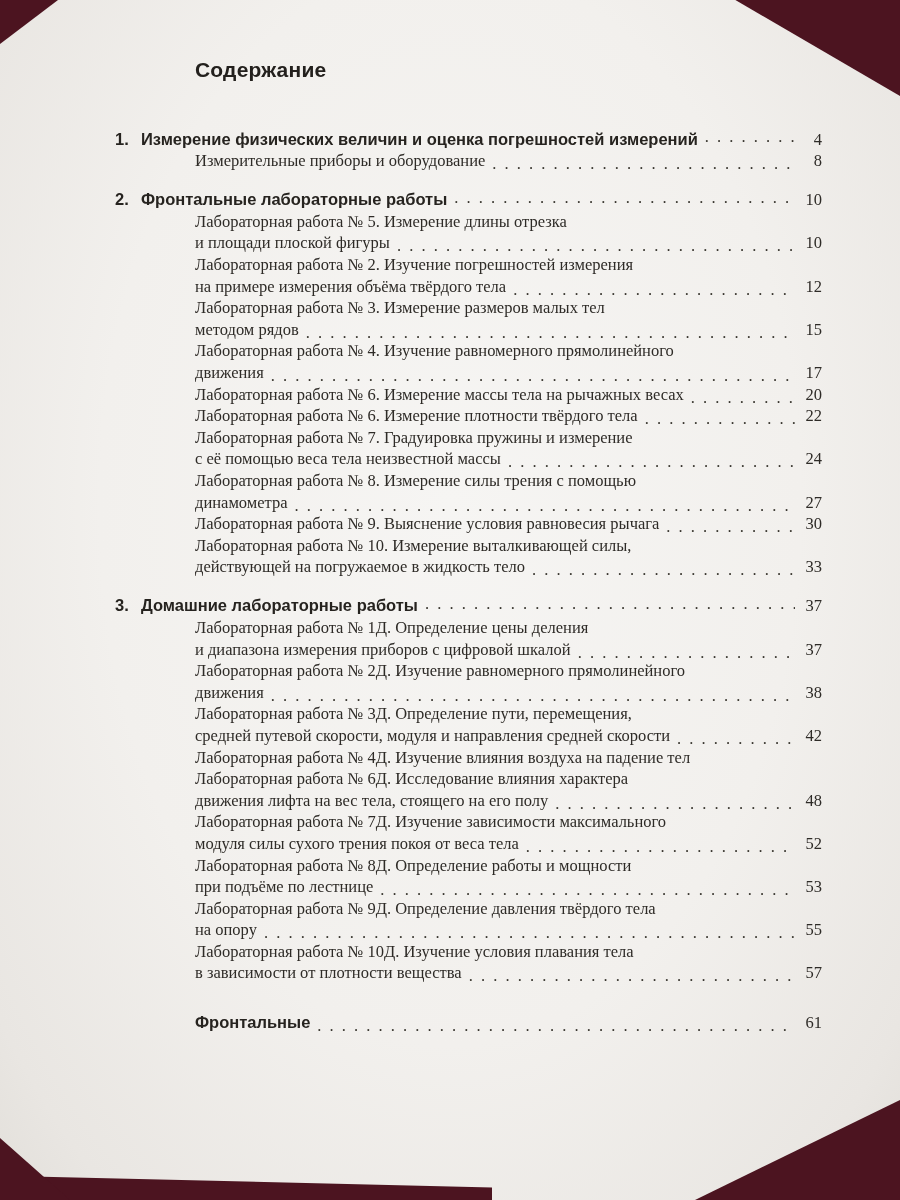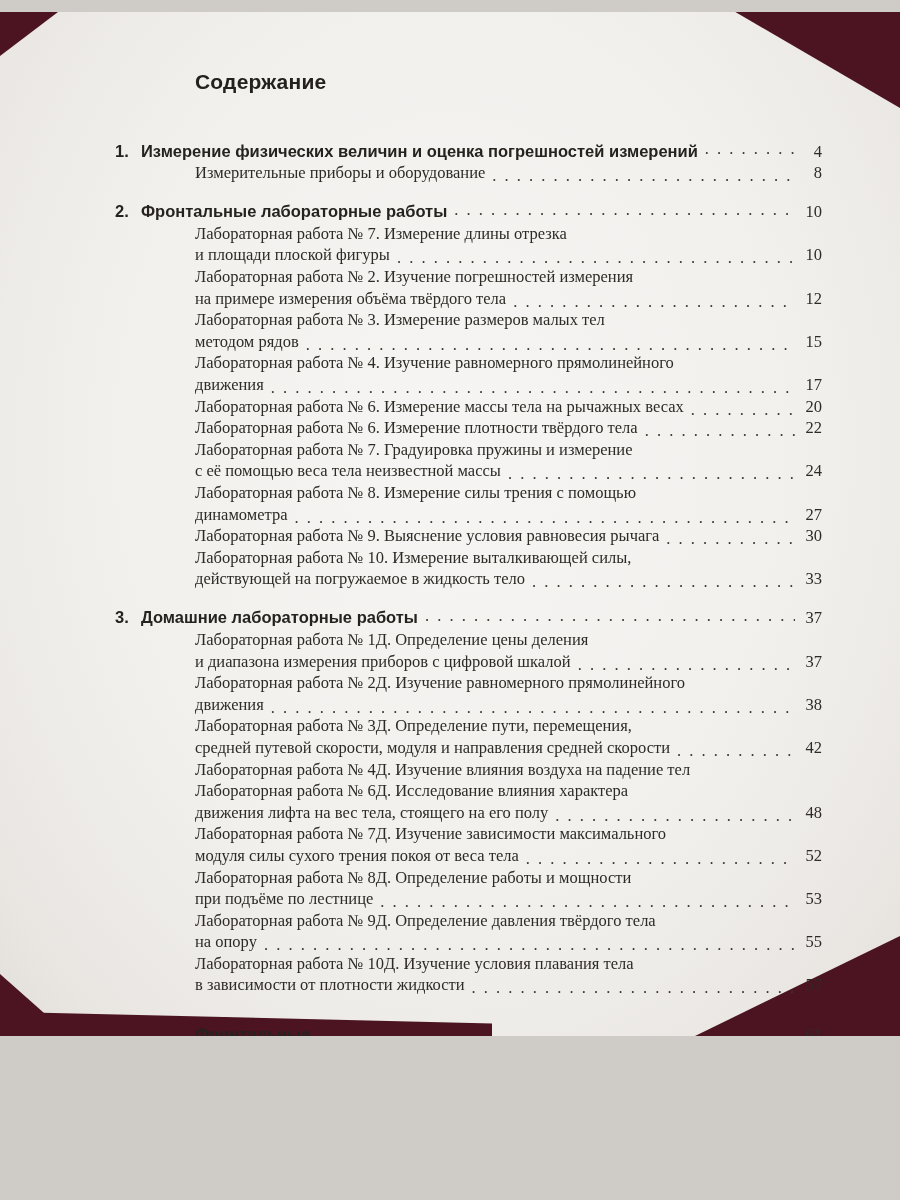--- a/index.html
+++ b/index.html
@@ -1,20 +1,20 @@
 <!DOCTYPE html>
 <html><head>
 <meta charset="utf-8">
 <style>
   html,body{margin:0;padding:0;}
   body{background:#cfccc8; font-family:"Liberation Serif", serif;}
   .scan{
     position:relative;
-    width:900px;height:1024px;
-    margin:12px auto;
+    width:900px;height:1200px;
+    margin:0 auto;
     background:
       radial-gradient(ellipse at 50% 42%, #f6f5f3 0%, #f2f0ed 55%, #e9e6e2 88%, #e2dfda 100%);
     overflow:hidden;
   }
   
   .corner{position:absolute; background:#4c1420;}
   .corner.tl{left:0;top:0;width:58px;height:44px;
     clip-path:polygon(0 0, 100% 0, 0 100%);}
   .corner.tr{right:0;top:0;width:168px;height:96px;
     clip-path:polygon(2% 0, 100% 0, 100% 100%);}
@@ -97,21 +97,21 @@
           </div>
         </div>
         <div class="toc-section">
           <div class="row head">
             <span class="num">2.</span>
             <span class="htext">Фронтальные лабораторные работы</span>
             <span class="leader"></span>
             <span class="pg">10</span>
           </div>
           <div class="row entry">
-            <span class="etext">Лабораторная работа № 7. Измерение длины отрезка</span>
+            <span class="etext">Лабораторная работа № 5. Измерение длины отрезка</span>
           </div>
           <div class="row entry">
             <span class="etext">и площади плоской фигуры</span>
             <span class="leader"></span>
             <span class="pg">10</span>
           </div>
           <div class="row entry">
             <span class="etext">Лабораторная работа № 2. Изучение погрешностей измерения</span>
           </div>
           <div class="row entry">
@@ -238,21 +238,21 @@
           </div>
           <div class="row entry">
             <span class="etext">на опору</span>
             <span class="leader"></span>
             <span class="pg">55</span>
           </div>
           <div class="row entry">
             <span class="etext">Лабораторная работа № 10Д. Изучение условия плавания тела</span>
           </div>
           <div class="row entry">
-            <span class="etext">в зависимости от плотности жидкости</span>
+            <span class="etext">в зависимости от плотности вещества</span>
             <span class="leader"></span>
             <span class="pg">57</span>
           </div>
         </div>
       </div>
 
     <div class="row entry appendix-row">
       <span class="etext">Фронтальные</span>
       <span class="leader"></span>
       <span class="pg">61</span>

